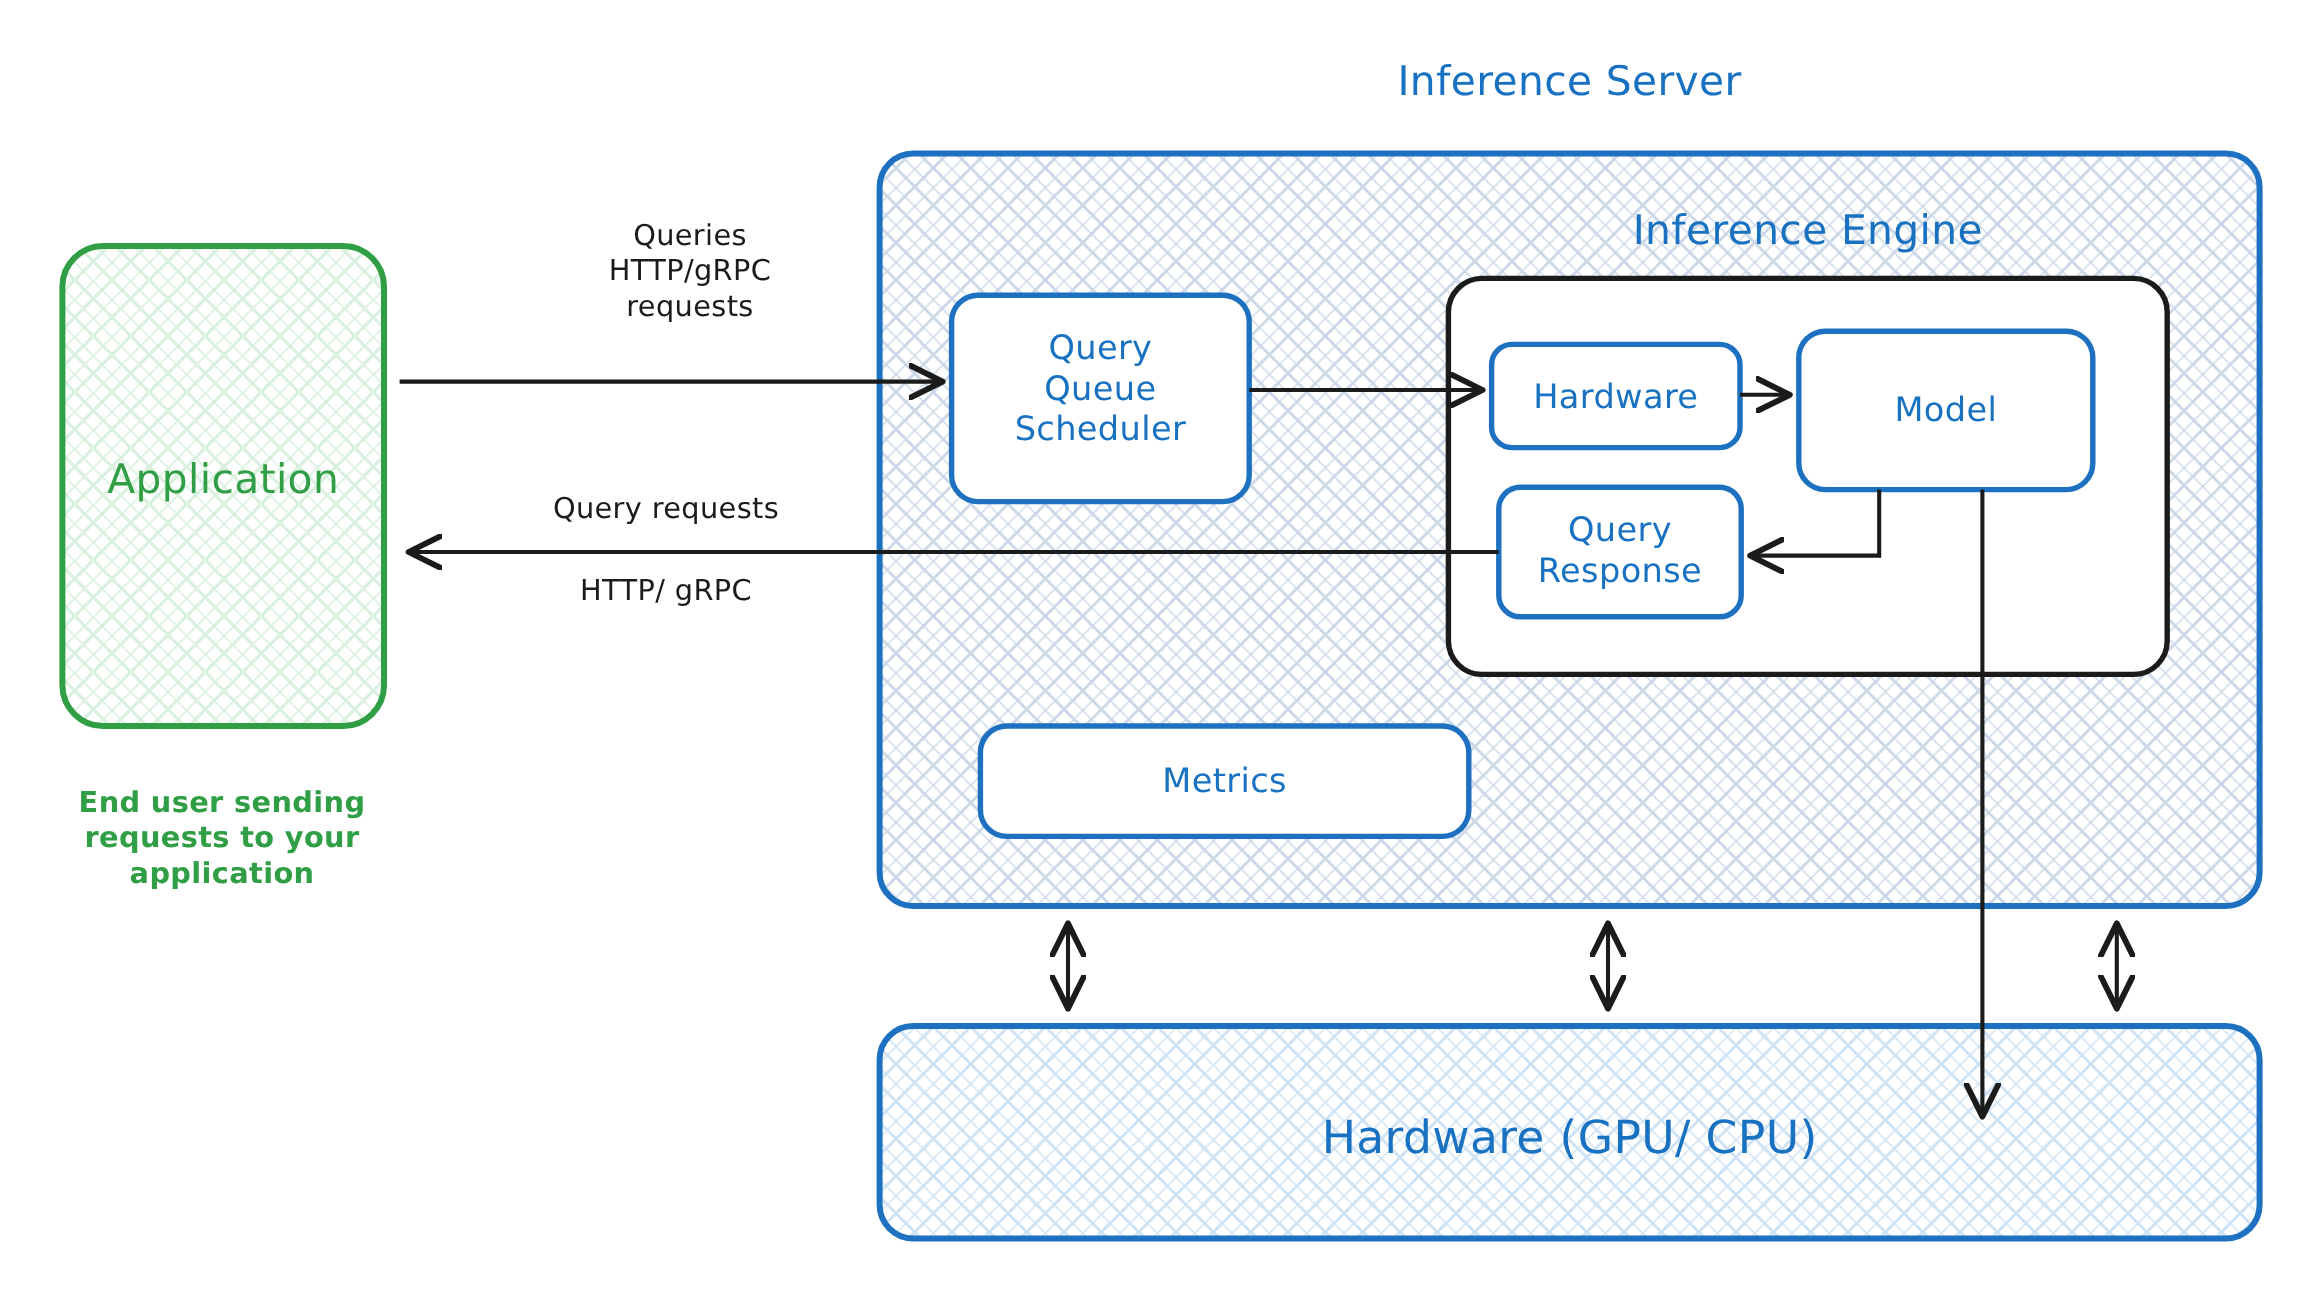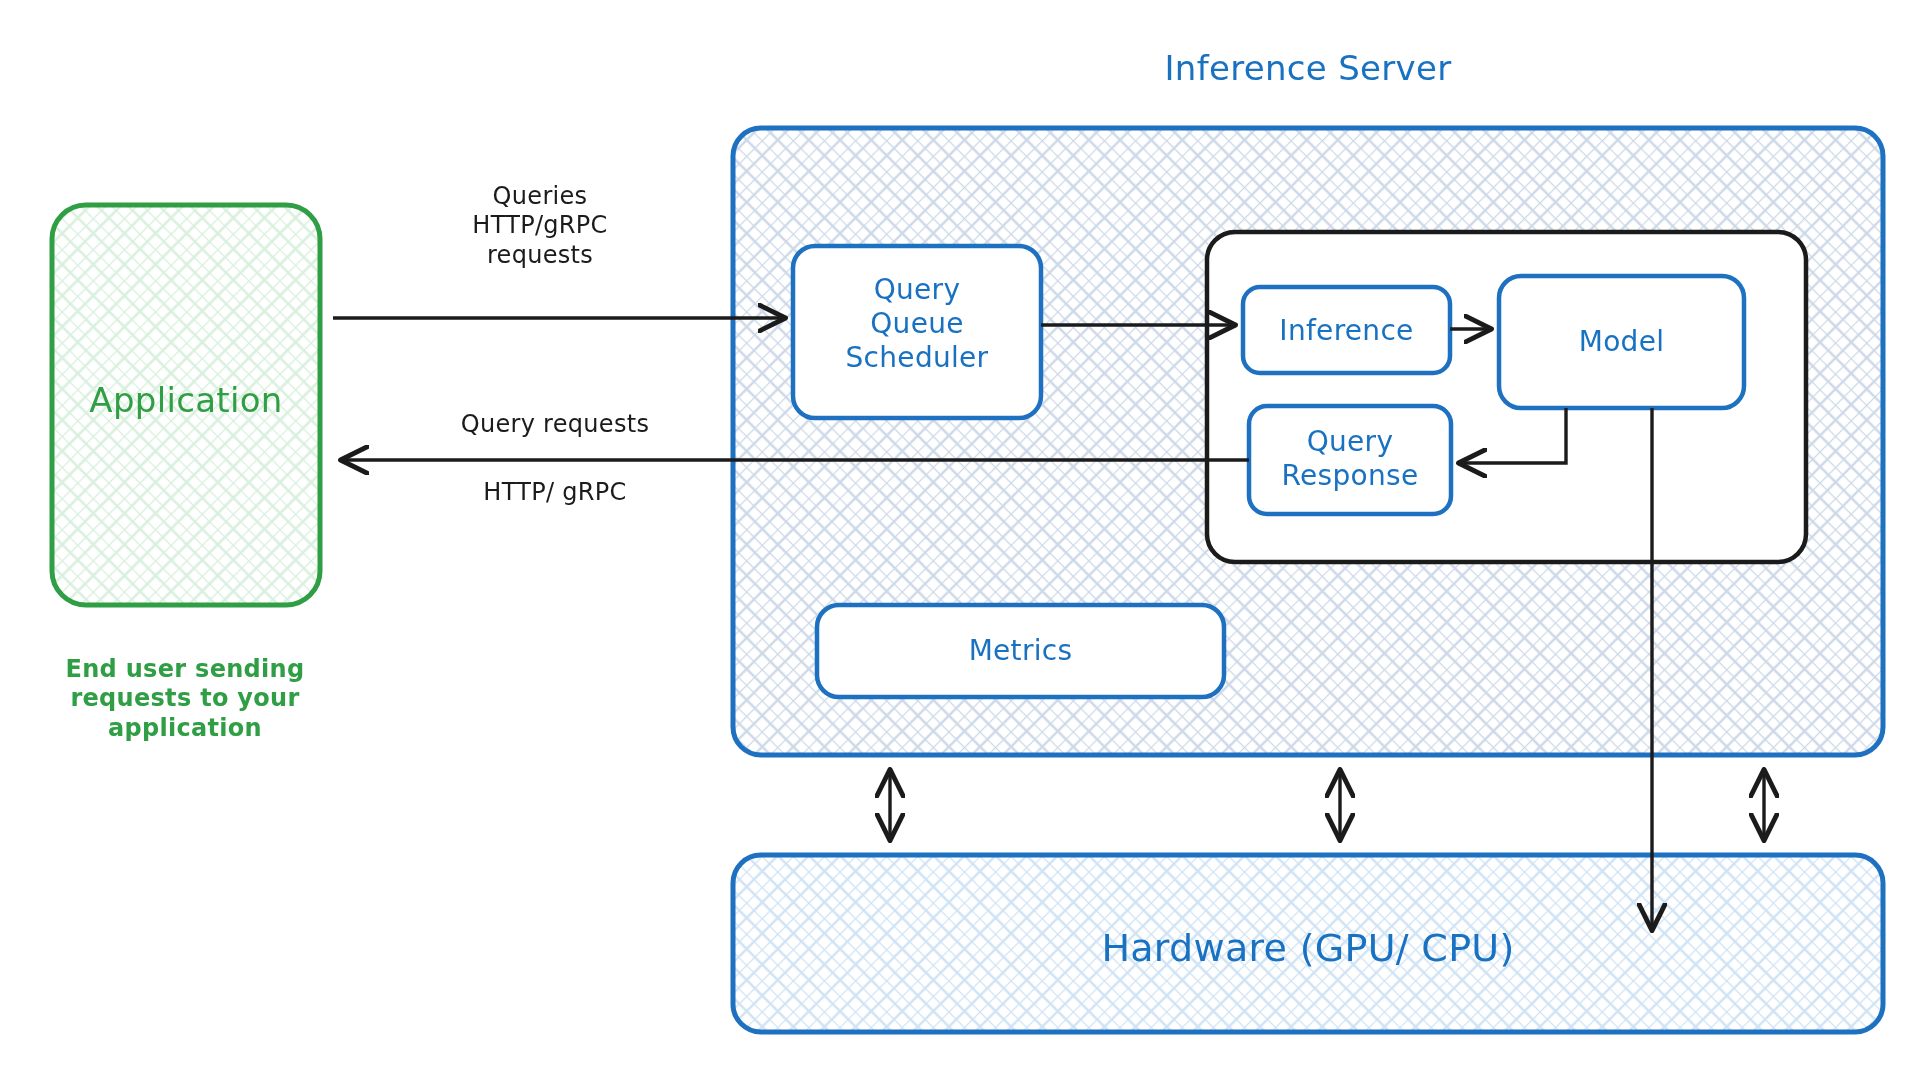--- a/index.html
+++ b/index.html
@@ -110,43 +110,44 @@
 
     <path d="M1652 408 L1652 928" fill="none" stroke="#1b1b1b" stroke-width="3.4" marker-end="url(#arrowBlack)"></path>
 
     <path d="M890 772 L890 838" fill="none" stroke="#1b1b1b" stroke-width="3.4" marker-start="url(#arrowBlackStart)" marker-end="url(#arrowBlack)"></path>
     <path d="M1340 772 L1340 838" fill="none" stroke="#1b1b1b" stroke-width="3.4" marker-start="url(#arrowBlackStart)" marker-end="url(#arrowBlack)"></path>
     <path d="M1764 772 L1764 838" fill="none" stroke="#1b1b1b" stroke-width="3.4" marker-start="url(#arrowBlackStart)" marker-end="url(#arrowBlack)"></path>
   </svg>
 
   <div class="lbl title-blue blue" style="left:733px;top:48px;width:1150px;">Inference Server</div>
 
+  <div class="lbl title-blue blue" style="left:1207px;top:172px;width:599px;">Inference Engine</div>
 
   <div class="lbl app-text green" style="left:52px;top:380px;width:268px;">Application</div>
 
   <div class="lbl cap-green green" style="left:20px;top:655px;width:330px;">End user sending
 requests to your
 application</div>
 
   <div class="lbl box-blue blue" style="left:793px;top:273px;width:248px;">Query
 Queue
 Scheduler</div>
 
-  <div class="lbl box-blue blue" style="left:1243px;top:314px;width:207px;">Inference</div>
+  <div class="lbl box-blue blue" style="left:1243px;top:314px;width:207px;">Hardware</div>
 
   <div class="lbl box-blue blue" style="left:1499px;top:325px;width:245px;">Model</div>
 
   <div class="lbl box-blue blue" style="left:1249px;top:425px;width:202px;">Query
 Response</div>
 
   <div class="lbl box-blue blue" style="left:817px;top:634px;width:407px;">Metrics</div>
 
   <div class="lbl box-blue-lg blue" style="left:733px;top:925px;width:1150px;font-size:38px;">Hardware (GPU/ CPU)</div>
 
-  <div class="lbl edge-lbl black" style="left:370px;top:182px;width:340px;">Queries
+  <div class="lbl edge-lbl black" style="left:405px;top:182px;width:340px;">Queries
 HTTP/gRPC
 requests</div>
 
   <div class="lbl edge-lbl black" style="left:380px;top:410px;width:350px;">Query requests</div>
 
   <div class="lbl edge-lbl black" style="left:380px;top:478px;width:350px;">HTTP/ gRPC</div>
 
 </div>
 
 </body></html>

